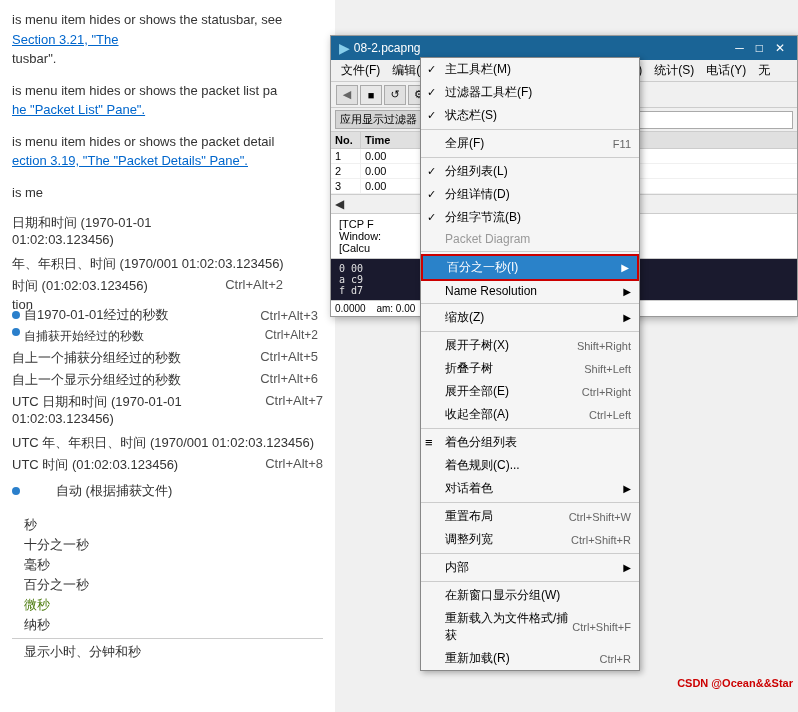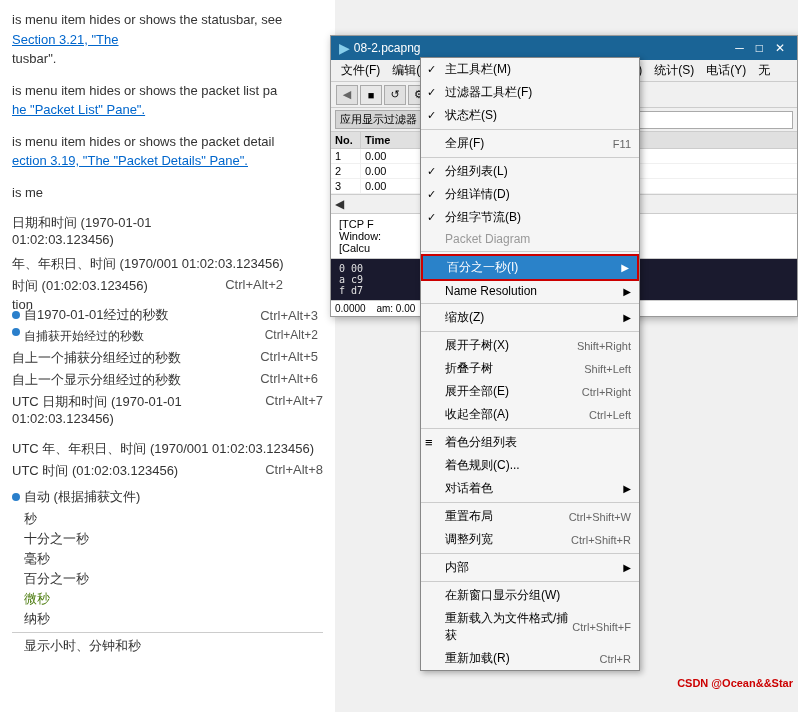--- a/index.html
+++ b/index.html
@@ -291,32 +291,32 @@
     <span style="margin-left: auto; color:#555; margin-right:5px;">Ctrl+Alt+2</span>
   </div>
   <div style="font-size: 13px; color: #333; margin-bottom: 4px; display: flex; justify-content: space-between;">
     <span>自上一个捕获分组经过的秒数</span>
     <span style="color:#555; margin-right:5px;">Ctrl+Alt+5</span>
   </div>
   <div style="font-size: 13px; color: #333; margin-bottom: 4px; display: flex; justify-content: space-between;">
     <span>自上一个显示分组经过的秒数</span>
     <span style="color:#555; margin-right:5px;">Ctrl+Alt+6</span>
   </div>
-  <div style="font-size: 13px; color: #333; margin-bottom: 14px; display: flex; ">
+  <div style="font-size: 13px; color: #333; margin-bottom: 8px; display: flex; ">
     <span>UTC 日期和时间 (1970-01-01 01:02:03.123456)</span>
     <span style="color:#555;">Ctrl+Alt+7</span>
   </div>
   <div style="font-size: 13px; color: #333; margin-bottom: 4px;">
     <span>UTC 年、年积日、时间 (1970/001 01:02:03.123456)</span>
   </div>
   <div style="font-size: 13px; color: #333; margin-bottom: 8px; display: flex; justify-content: space-between;">
     <span>UTC 时间 (01:02:03.123456)</span>
     <span style="color:#555;">Ctrl+Alt+8</span>
   </div>
-  <div style="font-size: 13px; color: #333; margin-bottom: 4px; display: flex; align-items: center;">
+  <div style="font-size: 13px; color: #333; margin-bottom: 16px; display: flex; align-items: center; gap: 32px;">
     <span class="blue-dot"></span>
     <span>自动 (根据捕获文件)</span>
   </div>
   <div style="font-size: 13px; color: #333; margin-bottom: 2px; padding-left: 12px;">
     <span>秒</span>
   </div>
   <div style="font-size: 13px; color: #333; margin-bottom: 2px; padding-left: 12px;">
     <span>十分之一秒</span>
   </div>
   <div style="font-size: 13px; color: #333; margin-bottom: 2px; padding-left: 12px;">

